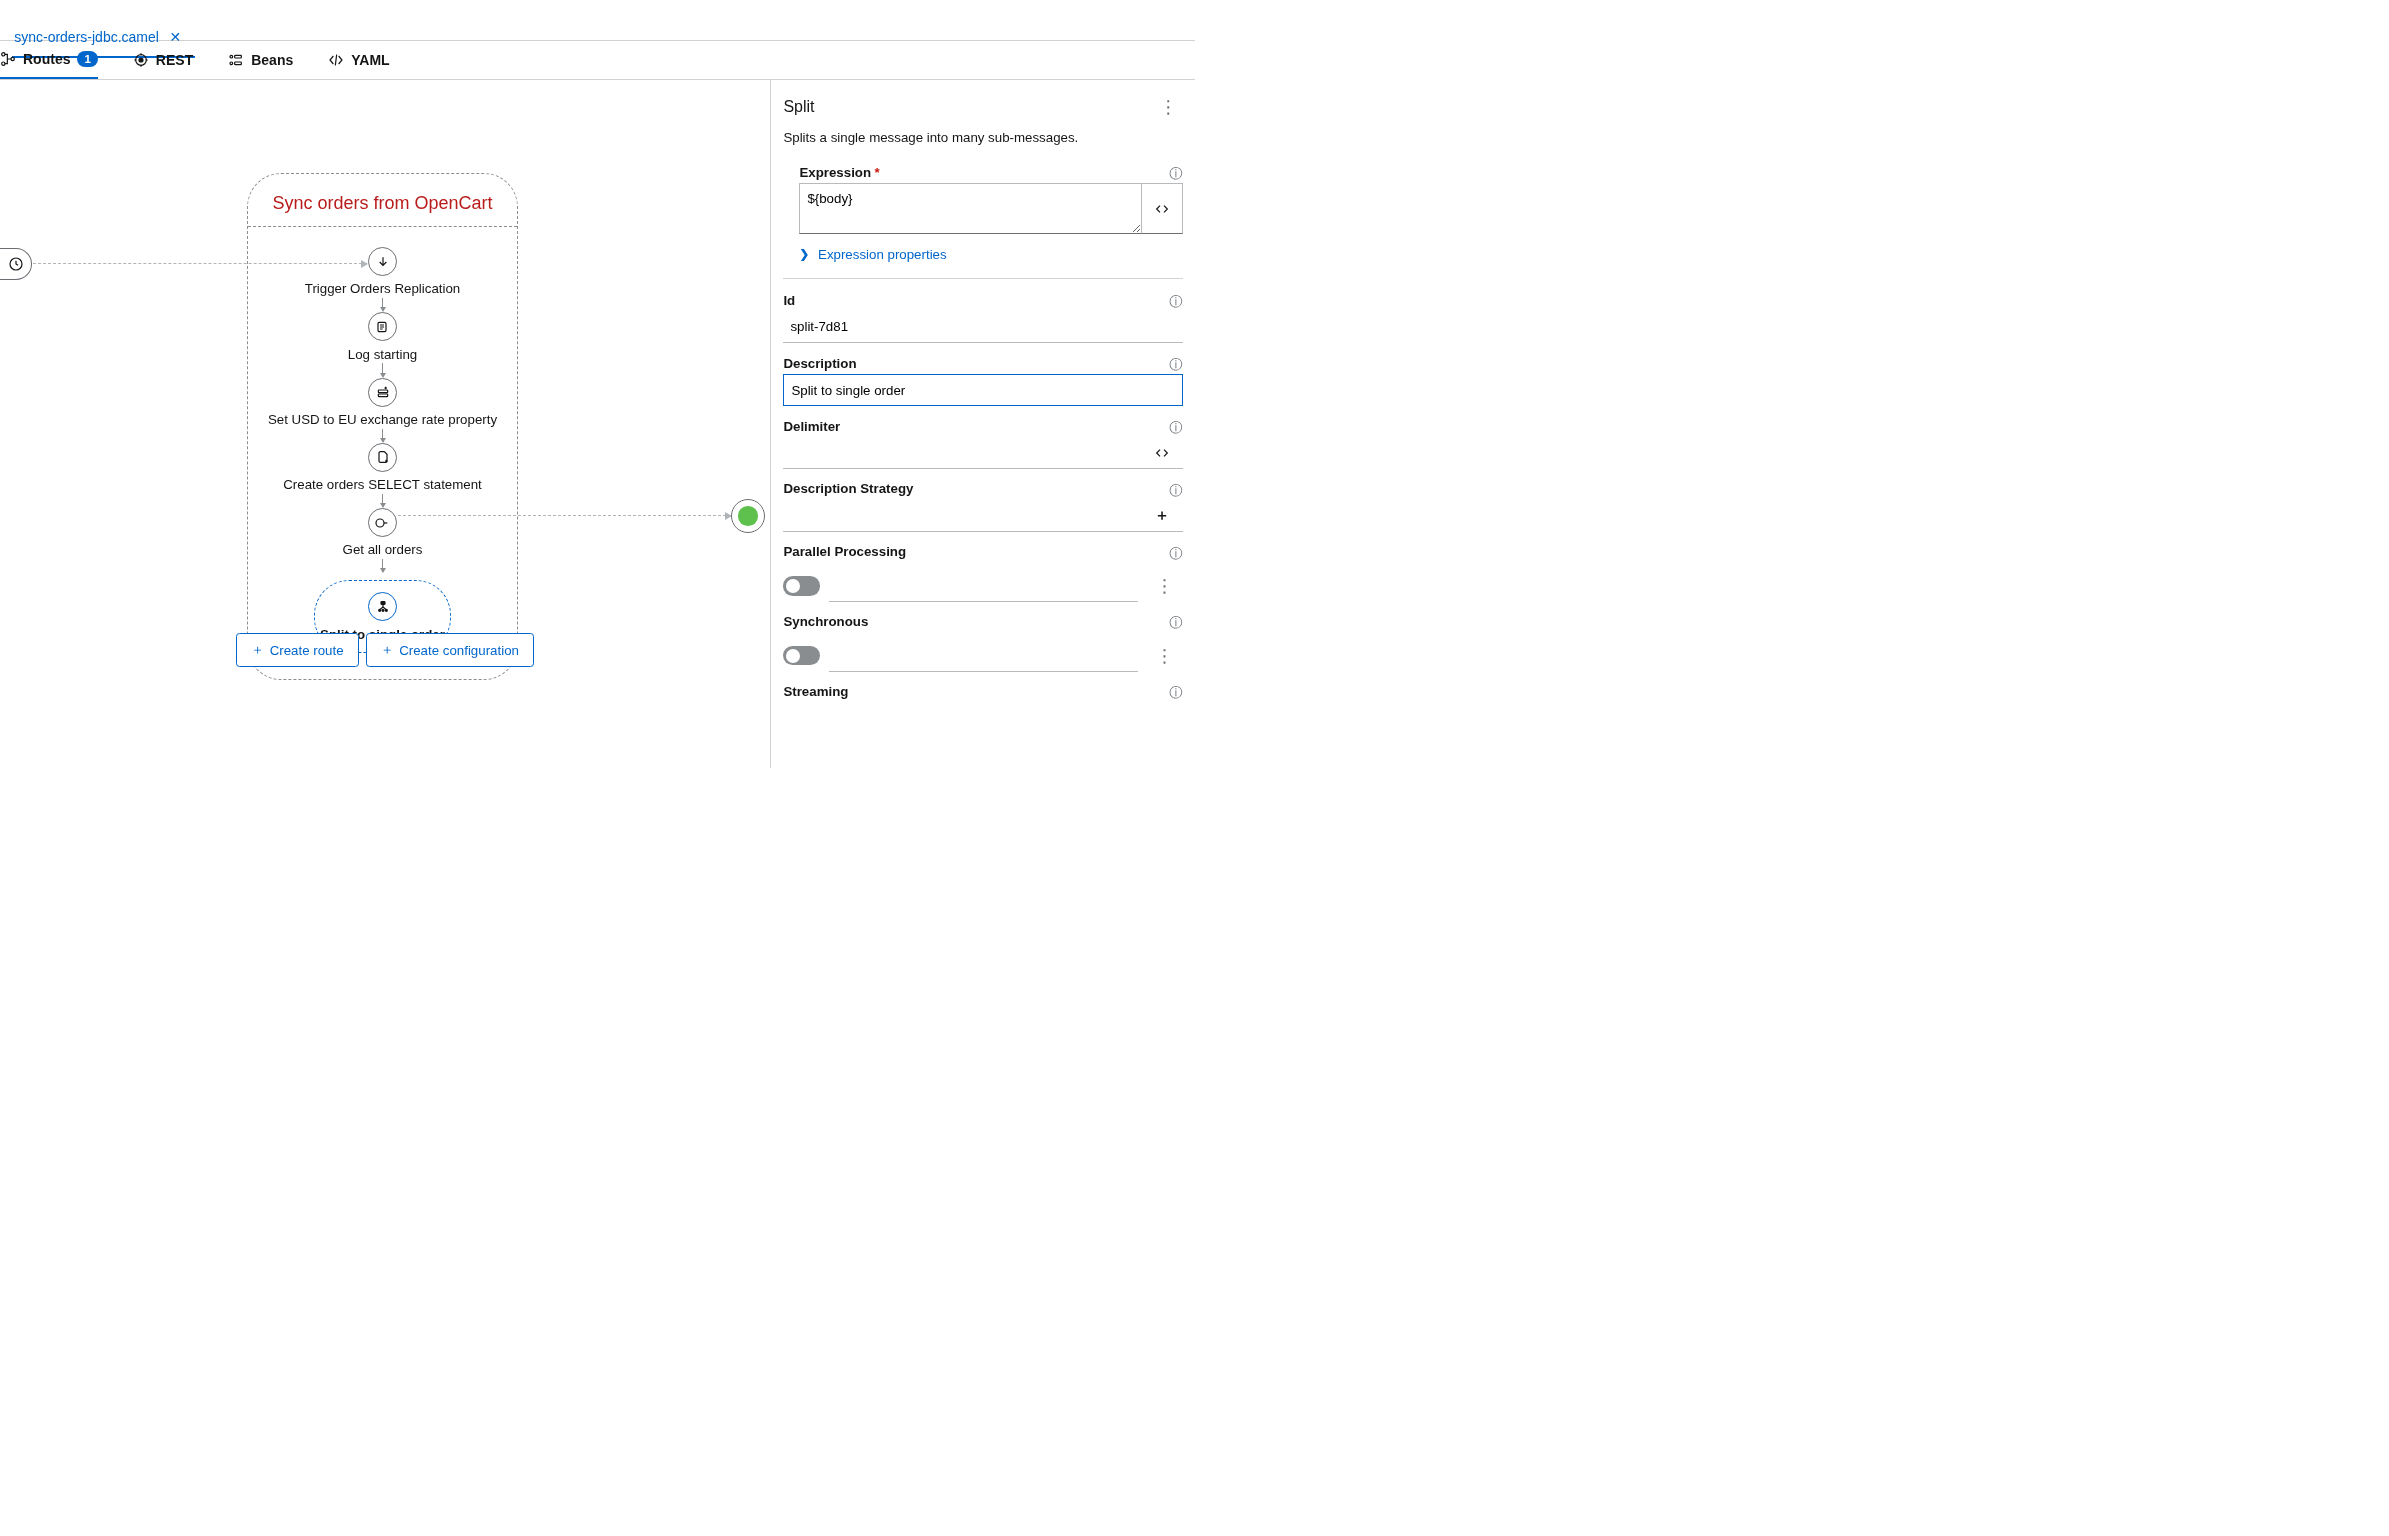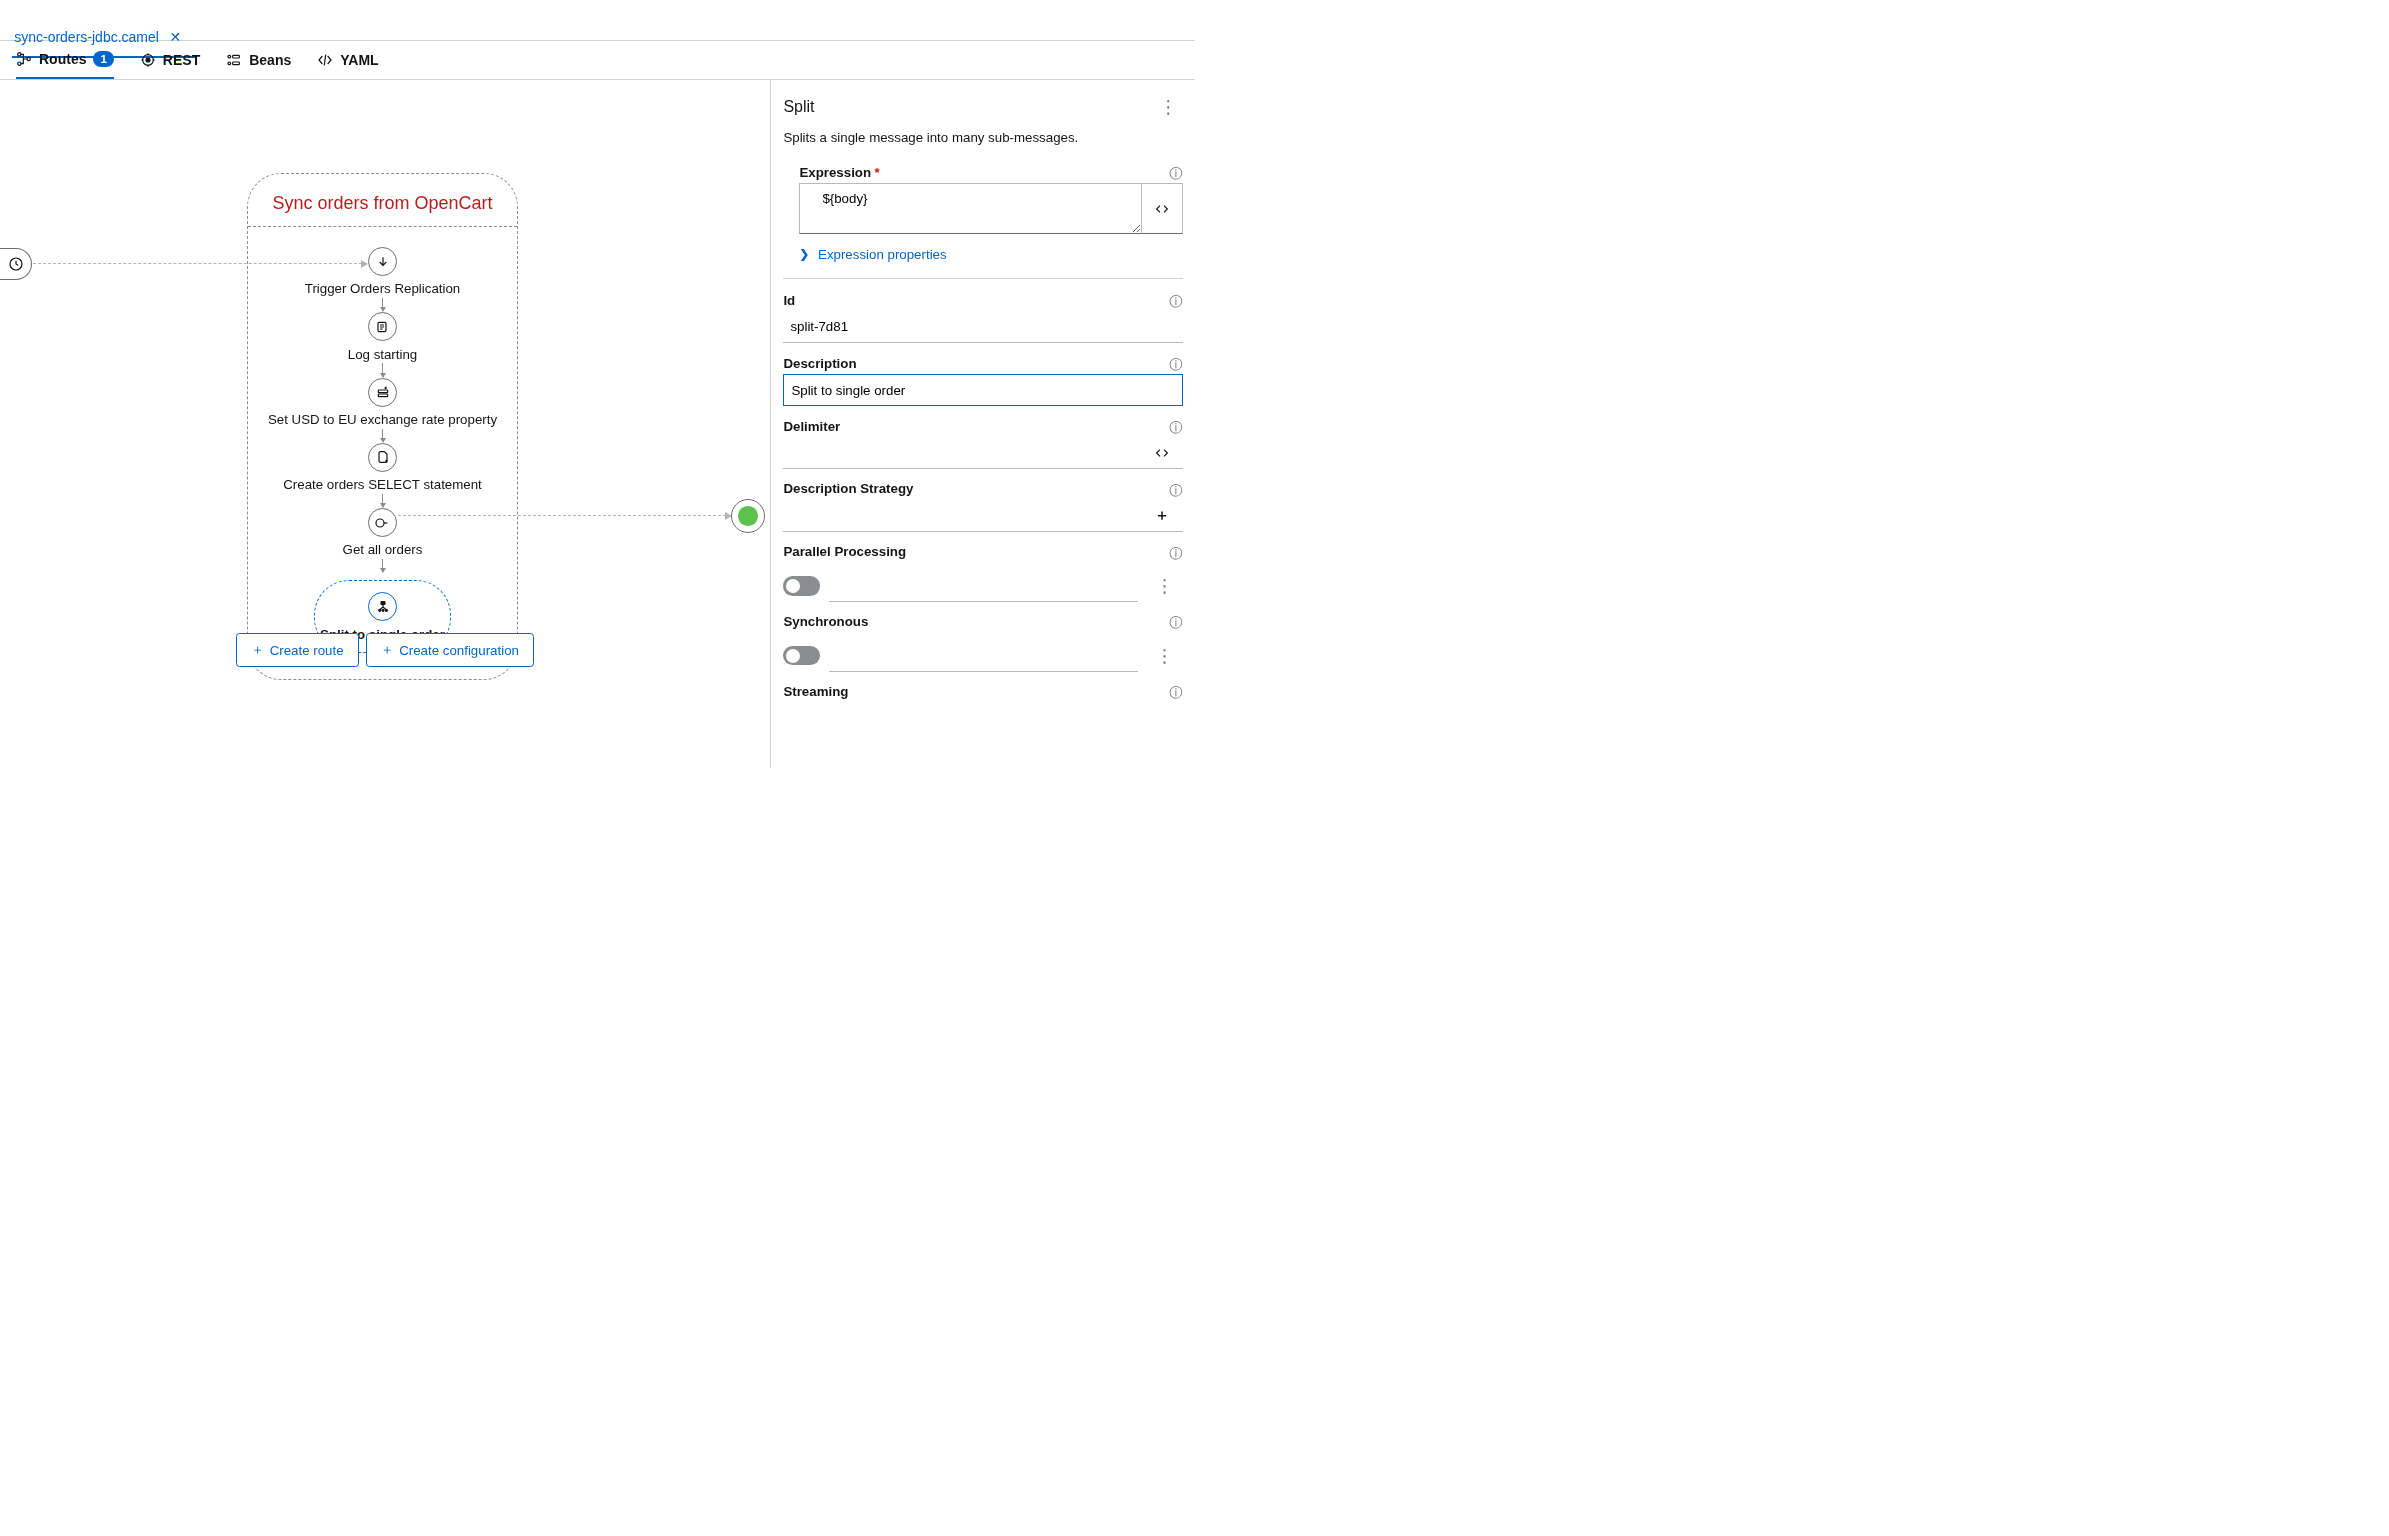--- a/index.html
+++ b/index.html
@@ -27,22 +27,21 @@
     border-bottom: 2.7px solid #0066cc;
     cursor: pointer;
     margin-top: 36px;
   }
   .file-tab .close { font-size: 14px; color:#06c; cursor:pointer; }
 
   
   .view-tabs {
     display: flex; align-items: center; height: 39px;
     border-bottom: 0.9px solid #d2d2d2;
-    gap: 26px;
-    padding-left: 16px;
+    gap: 35px;
   }
   .view-tab {
     display: flex; align-items: center; gap: 7px;
     font-size: 14px; font-weight: 600;
     cursor: pointer;
     height: 100%;
     color:#151515;
   }
   .view-tab.active {
     border-bottom: 2.7px solid #0066cc;
@@ -181,21 +180,21 @@
   .help{color:#6a6e73;font-size:13.3px;cursor:help;}
   .select{
     width:100%;height:34px;border:0.9px solid #b8bbbe;border-bottom:0.9px solid #6a6e73;
     padding:0 10.6px;font-size:13.3px;background:#fff;
     display:flex;align-items:center;justify-content:space-between;cursor:pointer;
   }
   .ta-wrap{display:flex;gap:0;align-items:stretch;}
   textarea.expr{
     flex:1;height:51px;resize:vertical;
     border:0.9px solid #b8bbbe;border-bottom:0.9px solid #6a6e73;
-    padding:7px 22px;font-size:13.3px;font-family:inherit;
+    padding:7px 7px;font-size:13.3px;font-family:inherit;
   }
   .ta-btn{width:41px;border:0.9px solid #b8bbbe;border-bottom:0.9px solid #6a6e73;border-left:none;
     display:flex;align-items:center;justify-content:center;background:#fff;cursor:pointer;}
   .link{color:#0066cc;font-size:13.3px;cursor:pointer;display:flex;align-items:center;gap:9px;margin:5.3px 0 16px;}
   .link .chev{font-weight:900;font-size:11.5px;}
   .panel hr{border:none;border-top:0.9px solid #d2d2d2;margin:0 0 14px;}
   input.text{
     width:100%;height:32px;border:none;border-bottom:0.9px solid #b8bbbe;
     padding:0 7px;font-size:13.3px;
   }

